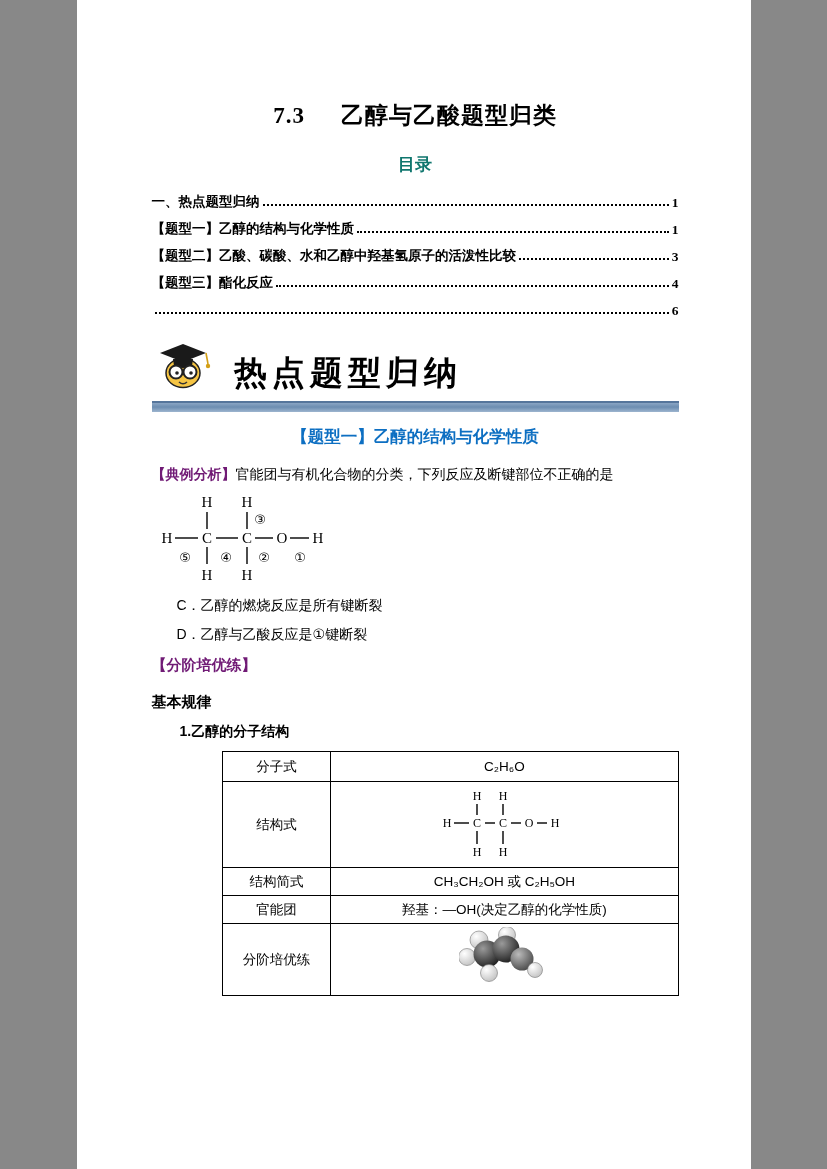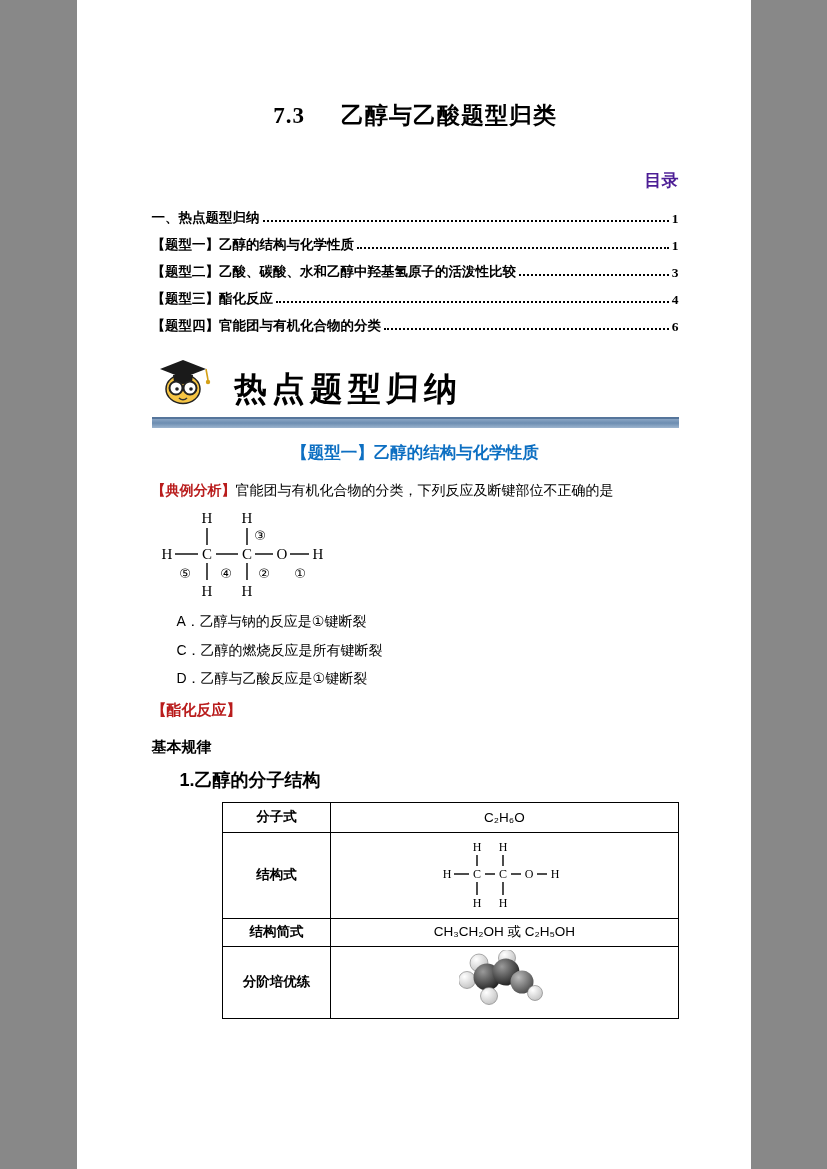--- a/index.html
+++ b/index.html
@@ -12,22 +12,22 @@
   .content { padding:0 72px 0 75px; }
 
   .doc-title {
     margin-top:100px; text-align:center;
     font-family:"Liberation Serif","DejaVu Serif",serif;
     font-weight:bold; font-size:23px; letter-spacing:1px;
   }
   .doc-title .title-num { margin-right:36px; }
 
   .toc-heading {
-    margin-top:38px; text-align:right;
-    color:#4c1d95; font-weight:bold; font-size:17px;
+    margin-top:22px; text-align:center;
+    color:#0f766e; font-weight:bold; font-size:17px;
   }
 
   .toc { margin-top:12px; }
   .toc-item {
     display:flex; align-items:flex-end; height:27px;
     font-weight:bold; font-size:13.5px; cursor:pointer;font-family:Liberation Serif, serif;
   }
   .toc-label { white-space:nowrap; padding-bottom:4px; }
   .toc-leader { flex:1; border-bottom:2px dotted #000; margin:0 3px 9px 3px; min-width:20px; }
   .toc-page { padding-bottom:4px; }
@@ -42,37 +42,37 @@
     margin-top:8px; height:11px; border-top:2px solid #55759b;
     background:linear-gradient(to bottom,#8aa5c4 0%,#6c8db1 45%,#9db5cf 100%);
   }
 
   .section-heading {
     margin-top:14px; text-align:center;
     color:#0D6FC2; font-weight:bold; font-size:16.5px;
   }
 
   .example-line { margin-top:18px; font-size:14px; }
-  .tag-blue { color:#b91c1c; font-weight:bold; }
+  .tag-blue { color:#701a75; font-weight:bold; }
 
   .structure-figure { margin:4px 0 0 2px; }
 
   .options { margin-top:4px; }
   .option { font-size:14px; line-height:28.5px; padding-left:25px; }
 
   .tips-line { margin-top:8px; font-size:15px; }
   .rule-heading { margin-top:18px; font-weight:bold; font-size:15px; }
-  .item-heading { margin-top:11px; font-weight:bold; font-size:18px; padding-left:28px; }
+  .item-heading { margin-top:11px; font-weight:bold; font-size:14px; padding-left:28px; }
 
   table.chem-table { margin:10px 0 0 70px; border-collapse:collapse; }
   .chem-table td {
     border:1.5px solid #000; text-align:center; vertical-align:middle;
     font-size:13.5px; padding:2px 4px;
   }
-  .td-label { width:132px;font-weight:bold; }
+  .td-label { width:132px; }
   .td-value { width:402px; }
   .row-formula td { height:30px; }
   .row-structure td { height:86px; }
   .row-condensed td { height:28px; }
   .row-functional td { height:28px; }
   .row-model td { height:72px; }
 
   svg text.atom {
     font-family:"Liberation Serif","DejaVu Serif",serif;
     font-size:15px;
@@ -108,21 +108,20 @@
         <span class="toc-label">【题型二】乙酸、碳酸、水和乙醇中羟基氢原子的活泼性比较</span>
         <span class="toc-leader"></span>
         <span class="toc-page">3</span>
       </div>
       <div class="toc-item">
         <span class="toc-label">【题型三】酯化反应</span>
         <span class="toc-leader"></span>
         <span class="toc-page">4</span>
       </div>
       <div class="toc-item">
-        <span class="toc-label">【题型四】官能团与有机化合物的分类</span>
         <span class="toc-leader"></span>
         <span class="toc-page">6</span>
       </div>
     </div>
 
     <div class="banner">
       <svg width="58" height="54" viewBox="0 0 58 54">
         <ellipse cx="27" cy="34" rx="17" ry="14.5" fill="#F6C544" stroke="#222" stroke-width="1.5"></ellipse>
         <polygon points="4,14 27,5 50,14 27,23" fill="#1a1a1a"></polygon>
         <path d="M17 20 L37 20 L36 27 Q27 31 18 27 Z" fill="#1a1a1a"></path>
@@ -170,27 +169,26 @@
 
         <text class="circnum" x="106" y="36" text-anchor="middle">③</text>
         <text class="circnum" x="31" y="74" text-anchor="middle">⑤</text>
         <text class="circnum" x="72" y="74" text-anchor="middle">④</text>
         <text class="circnum" x="110" y="74" text-anchor="middle">②</text>
         <text class="circnum" x="146" y="74" text-anchor="middle">①</text>
       </svg>
     </div>
 
     <div class="options">
-      <div class="option">A．乙醇与钠的反应是①键断裂</div>
       <div class="option">C．乙醇的燃烧反应是所有键断裂</div>
       <div class="option">D．乙醇与乙酸反应是①键断裂</div>
     </div>
 
     <div class="tips-line">
-      <span class="tag-blue">【酯化反应】</span>
+      <span class="tag-blue">【分阶培优练】</span>
     </div>
     <div class="rule-heading">基本规律</div>
     <div class="item-heading">1.乙醇的分子结构</div>
 
     <table class="chem-table">
       <tbody>
           <tr class="row-formula">
         <td class="td-label">分子式</td>
         <td class="td-value">C₂H₆O</td>
       </tr>
@@ -214,20 +212,24 @@
             <line class="bond" x1="40" y1="44" x2="40" y2="57"></line>
             <line class="bond" x1="66" y1="44" x2="66" y2="57"></line>
             <text class="atom-sm" x="40" y="69" text-anchor="middle">H</text>
             <text class="atom-sm" x="66" y="69" text-anchor="middle">H</text>
           </svg>
         </td>
       </tr>
       <tr class="row-condensed">
         <td class="td-label">结构简式</td>
         <td class="td-value">CH₃CH₂OH 或 C₂H₅OH</td>
+      </tr>
+      <tr class="row-functional">
+        <td class="td-label">官能团</td>
+        <td class="td-value">羟基：—OH(决定乙醇的化学性质)</td>
       </tr>
       <tr class="row-model">
         <td class="td-label">分阶培优练</td>
         <td class="td-value">
           <svg width="90" height="62" viewBox="0 0 90 62">
             <defs>
               <radialGradient id="gDark" cx="35%" cy="30%" r="75%">
                 <stop offset="0%" stop-color="#9a9a9a"></stop>
                     <stop offset="100%" stop-color="#1f1f1f"></stop>
               </radialGradient>

